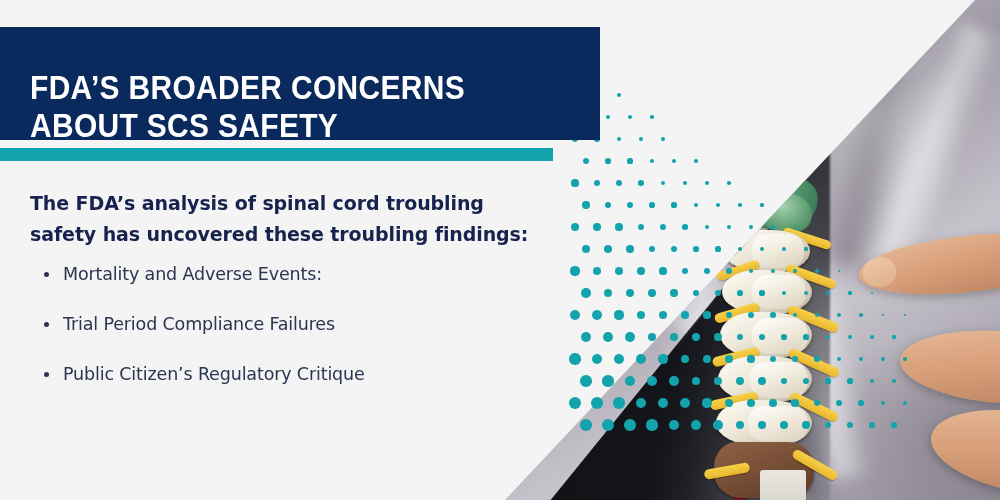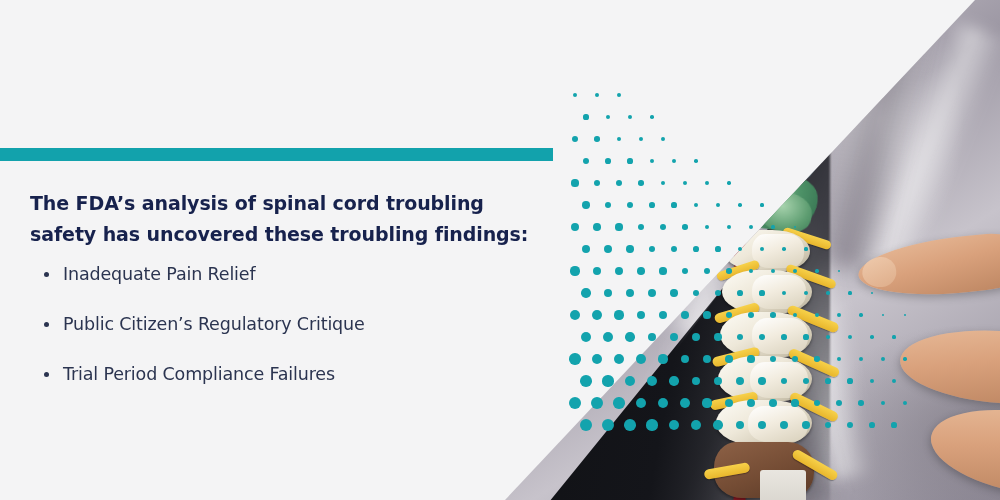--- a/index.html
+++ b/index.html
@@ -567,25 +567,29 @@
       <div class="dot" style="left: 160.515px; top: 325.515px; width: 8.97px; height: 8.97px; background: rgb(19, 163, 173);"></div>
       <div class="dot" style="left: 182.784px; top: 325.784px; width: 8.43267px; height: 8.43267px; background: rgb(19, 163, 173);"></div>
       <div class="dot" style="left: 205.052px; top: 326.052px; width: 7.89533px; height: 7.89533px; background: rgb(19, 163, 173);"></div>
       <div class="dot" style="left: 227.321px; top: 326.321px; width: 7.358px; height: 7.358px; background: rgb(19, 163, 173);"></div>
       <div class="dot" style="left: 249.59px; top: 326.59px; width: 6.82067px; height: 6.82067px; background: rgb(19, 163, 173);"></div>
       <div class="dot" style="left: 271.858px; top: 326.858px; width: 6.28333px; height: 6.28333px; background: rgb(19, 163, 173);"></div>
       <div class="dot" style="left: 294.127px; top: 327.127px; width: 5.746px; height: 5.746px; background: rgb(19, 163, 173);"></div>
       <div class="dot" style="left: 316.396px; top: 327.396px; width: 5.20867px; height: 5.20867px; background: rgb(19, 163, 173);"></div>
     </div>
 
+  <div class="header-band">
+    <div class="header-title">FDA’S BROADER CONCERNS
+ABOUT SCS SAFETY</div>
+  </div>
   <div class="teal-bar"></div>
 
 
   <div class="intro">The FDA’s analysis of spinal cord troubling
 safety has uncovered these troubling findings:</div>
 
   <ul class="bullets" id="bullet-list">
-      <li><span class="marker"></span><span>Inadequate Pain Relief</span></li>
+      <li><span class="marker"></span><span>Mortality and Adverse Events:</span></li>
+      <li><span class="marker"></span><span>Trial Period Compliance Failures</span></li>
       <li><span class="marker"></span><span>Public Citizen’s Regulatory Critique</span></li>
-      <li><span class="marker"></span><span>Trial Period Compliance Failures</span></li>
     </ul>
 
 </div>
 
 </body></html>

